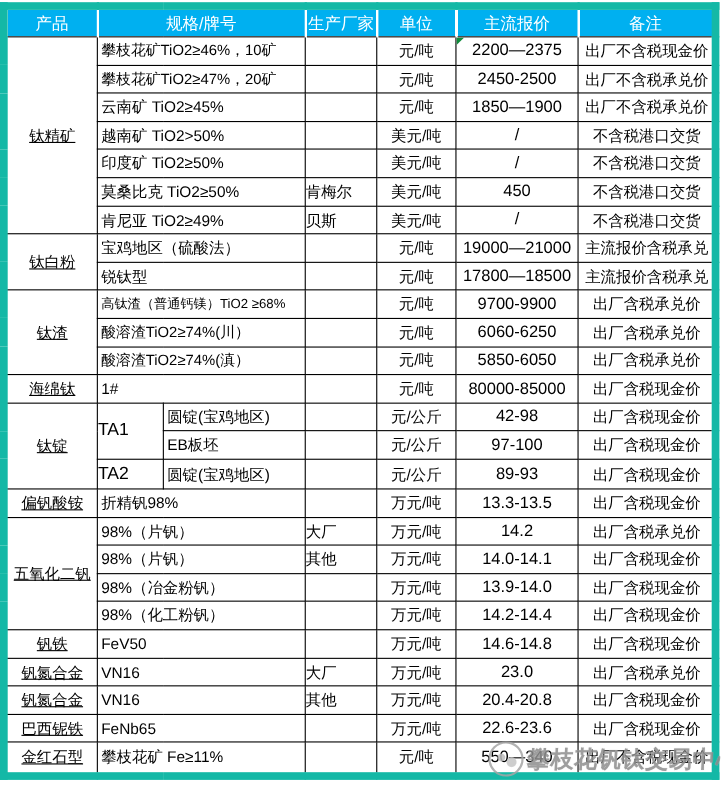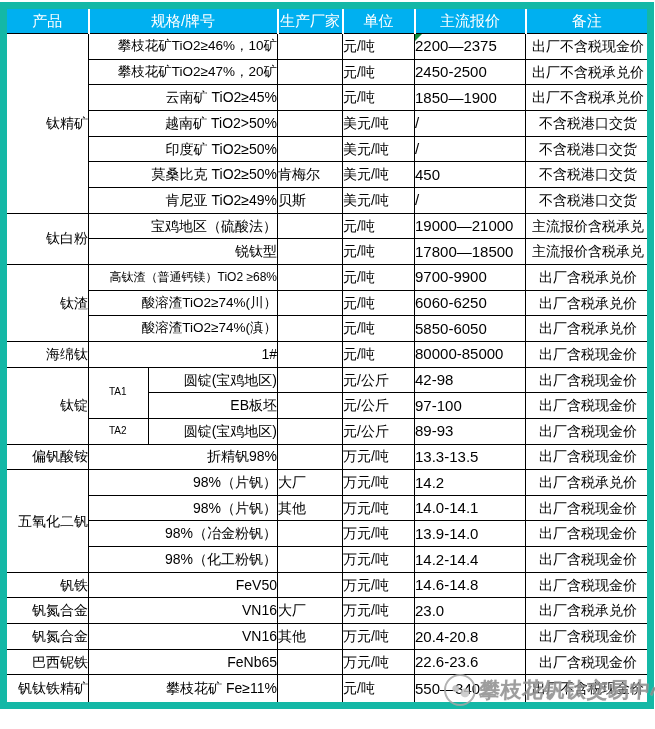--- a/index.html
+++ b/index.html
@@ -16,26 +16,26 @@
   thead tr { height:28px; }
   thead th {
     background:#00B0F0; color:#fff; font-weight:400; font-size:15px;
     border:2px solid #fff; border-bottom:1.5px solid #000;
     text-align:center; vertical-align:middle; overflow:hidden; white-space:nowrap;
   }
   tbody td {
     border:1.5px solid #000; vertical-align:middle;
     font-size:14px; line-height:1.05; overflow:hidden; white-space:nowrap;
   }
-  td.prod  { text-align:right; }
-  td.grade { text-align:left; padding-left:20px; font-size:10px; }
-  td.spec  { text-align:right; padding-left:3px; }
+  td.prod  { text-align:center;text-decoration:underline; }
+  td.grade { text-align:left; padding-left:0; font-size:16px; }
+  td.spec  { text-align:left; padding-left:3px; }
   td.mfr   { text-align:left; }
-  td.unit  { text-align:left; }
-  td.price { text-align:left; font-size:15px; position:relative; }
+  td.unit  { text-align:center; }
+  td.price { text-align:center; font-size:15px; position:relative; }
   td.note  { text-align:center; padding-left:3px; }
   .f13 { font-size:13.5px; }
   .f12 { font-size:12px; }
   .flag {
     position:absolute; left:0; top:0; width:0; height:0;
     border-top:7px solid #0f8c3b; border-right:7px solid transparent;
   }
   .watermark {
     position:absolute; left:444px; top:674px;
     display:flex; align-items:center; gap:3px;
@@ -262,21 +262,21 @@
     </tr>
     <tr>
       <td class="prod">巴西铌铁</td>
       <td class="spec" colspan="2">FeNb65</td>
       <td class="mfr"></td>
       <td class="unit">万元/吨</td>
       <td class="price">22.6-23.6</td>
       <td class="note">出厂含税现金价</td>
     </tr>
     <tr>
-      <td class="prod">钒钛铁精矿</td>
+      <td class="prod">金红石型</td>
       <td class="spec" colspan="2">攀枝花矿 Fe≥11%</td>
       <td class="mfr"></td>
       <td class="unit">元/吨</td>
       <td class="price">550—340</td>
       <td class="note">出厂不含税现金价</td>
     </tr>
   </tbody>
 </table>
 
 <div class="watermark">

